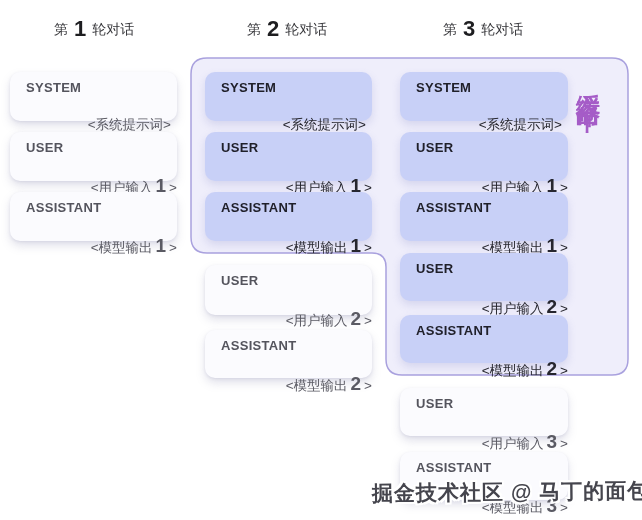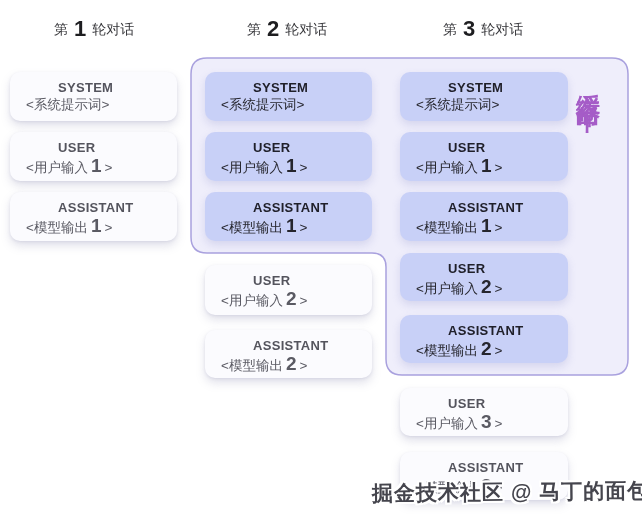--- a/index.html
+++ b/index.html
@@ -18,22 +18,22 @@
     position:absolute;z-index:2;border-radius:10px;box-sizing:border-box;padding:8px 0 0 16px;
   }
   .card.white{
     background:#fbfbfe;
     box-shadow:0 5px 10px rgba(125,125,165,0.22),0 1px 3px rgba(125,125,165,0.16);
   }
   .card.lav{
     background:#c8d0f7;
     box-shadow:0 4px 8px rgba(110,115,190,0.20);
   }
-  .card .role{font-size:13px;font-weight:700;letter-spacing:.3px;margin-left:32px;}
-  .card .line{font-size:13.5px;margin-top:1px;display:flex;align-items:baseline;}
+  .card .role{font-size:13px;font-weight:700;letter-spacing:.3px;}
+  .card .line{font-size:13.5px;margin-top:21px;display:flex;align-items:baseline;justify-content:flex-end;}
   .card .big{font-size:19px;font-weight:600;line-height:1;margin:0 3px;}
   .card.white .role{color:#54545d;}
   .card.white .line{color:#5a5a63;}
   .card.lav .role{color:#20202a;}
   .card.lav .line{color:#26262e;}
   .cache-label{
     position:absolute;z-index:3;writing-mode:vertical-rl;text-orientation:upright;
     font-size:24px;font-weight:700;letter-spacing:5px;line-height:1;
   }
   .watermark{

